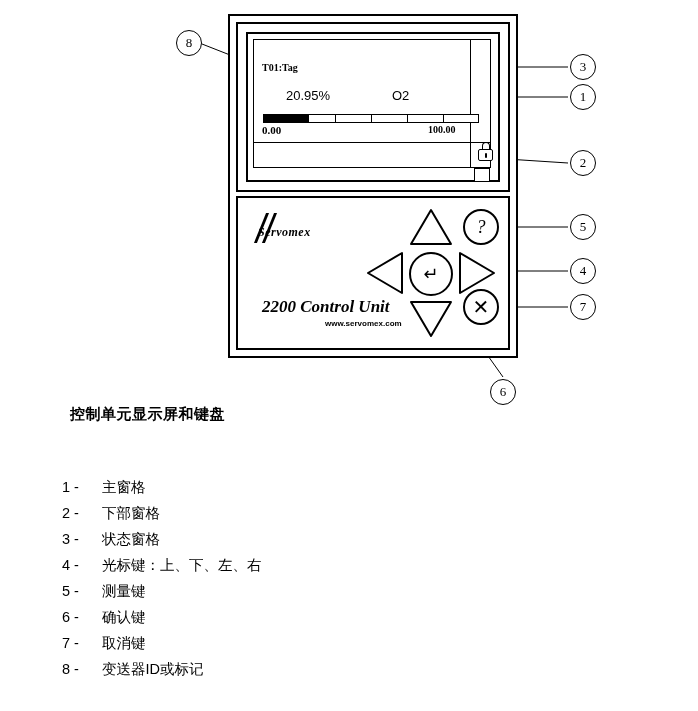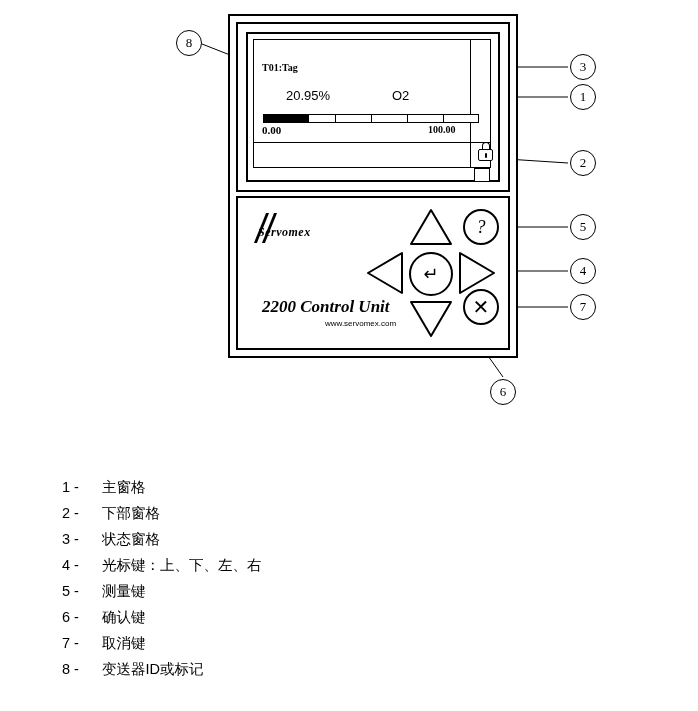--- a/index.html
+++ b/index.html
@@ -265,21 +265,21 @@
     font-weight: bold;
     font-size: 17px;
     white-space: nowrap;
   }
   .model-line .num { font-style: italic; }
   .web-line {
     position: absolute;
     left: 301px;
     top: 319px;
     font-family: "Liberation Sans", sans-serif;
-    font-weight: normal;
+    font-weight: bold;
     font-size: 8px;
     white-space: nowrap;
     padding-left: 24px;
   }
   
   .arrows-svg {
     position: absolute;
     left: 236px;
     top: 196px;
     width: 274px;
@@ -476,20 +476,21 @@
 
   <div class="callout c8">8</div>
   <div class="callout c3">3</div>
   <div class="callout c1">1</div>
   <div class="callout c2">2</div>
   <div class="callout c5">5</div>
   <div class="callout c4">4</div>
   <div class="callout c7">7</div>
   <div class="callout c6">6</div>
 
+  <div class="caption">控制单元显示屏和键盘</div>
 
   <div class="legend" id="legend">
       <div class="legend-row">
         <span class="legend-num">1 -</span>
         <span class="legend-text">主窗格</span>
       </div>
       <div class="legend-row">
         <span class="legend-num">2 -</span>
         <span class="legend-text">下部窗格</span>
       </div>

